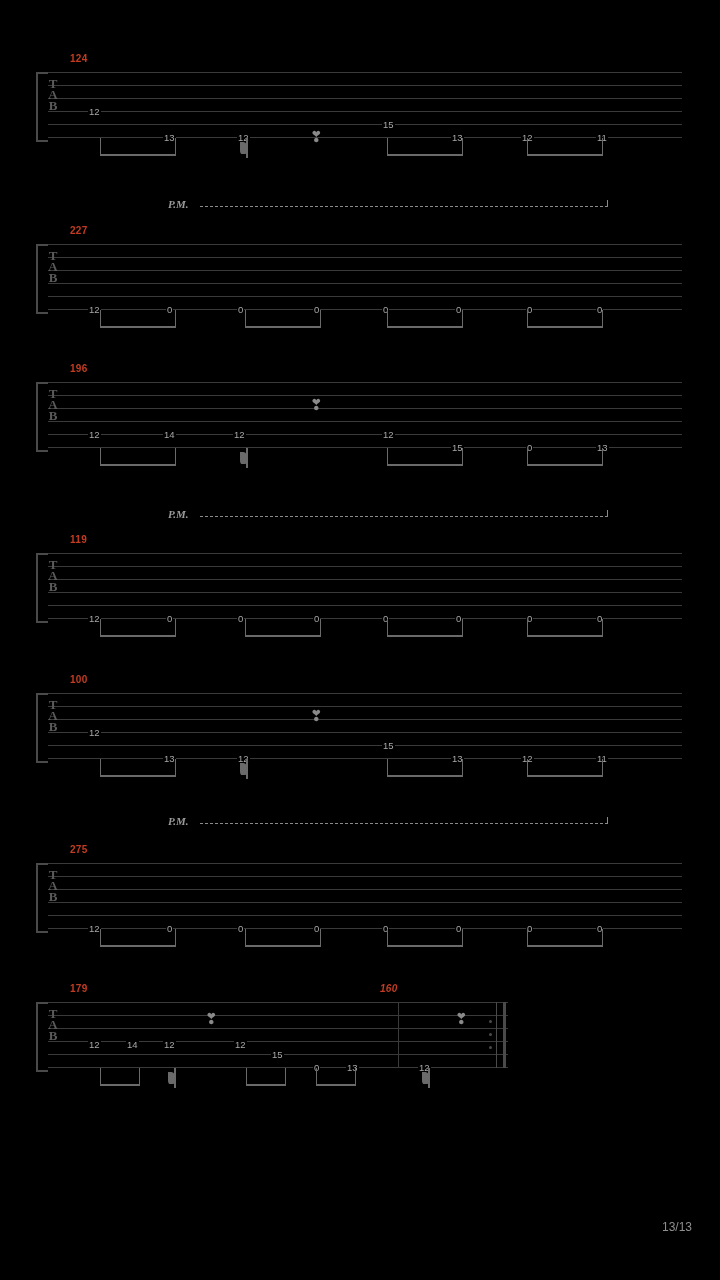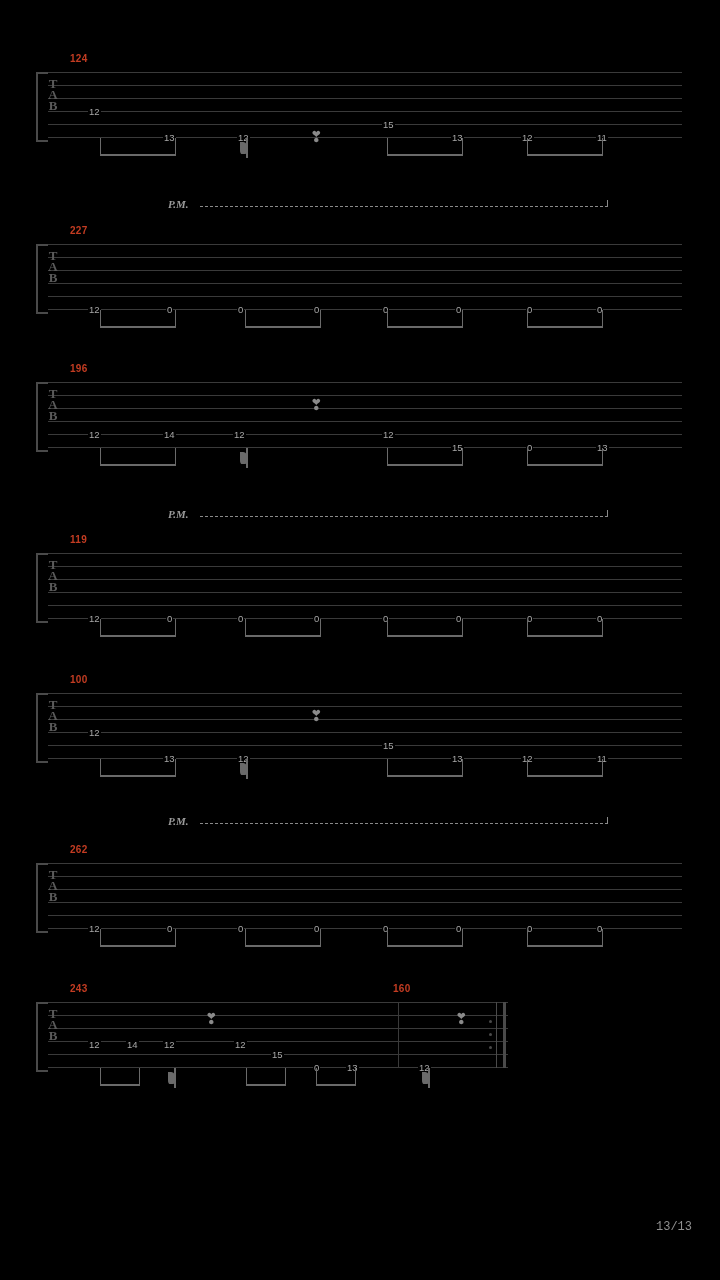--- a/index.html
+++ b/index.html
@@ -160,21 +160,21 @@
     width: 3px; height: 3px;
     background: #4a4a4a;
     border-radius: 50%;
   }
 
   .pagenum {
     position: absolute;
     right: 28px;
     bottom: 46px;
     color: #8f8f8f;
-    font-family: Liberation Mono, monospace;
+    font-family: Liberation Sans, sans-serif;
     font-size: 12px;
   }
 </style>
 </head>
 <body>
 
 <div class="page">
 
   <div class="system" style="top:50px;">
     <div class="measure-number" style="left:70px; top:3px;">124</div>
@@ -332,21 +332,21 @@
     <div class="stem" style="left:246px; top:88px; height:20px;"></div>
     <div class="flag" style="left:240px; top:92px;"></div>
     <div class="beamgroup" style="left:387px; top:88px; width:74px; height:16px;"></div>
     <div class="beamgroup" style="left:527px; top:88px; width:74px; height:16px;"></div>
     <div class="pm" style="left:168px; top:144px;">P.M.</div>
     <div class="pmdash" style="left:200px; top:152px; width:408px;"></div>
     <div class="pmend" style="left:607px; top:146px;"></div>
   </div>
 
   <div class="system" style="top:841px;">
-    <div class="measure-number" style="left:70px; top:3px;">262</div>
+    <div class="measure-number" style="left:70px; top:3px;">275</div>
     <div class="bracket" style="top:22px; height:66px;"></div>
     <div class="staff" style="top:22px;">
       <div class="line" style="top:0px;"></div>
       <div class="line" style="top:13px;"></div>
       <div class="line" style="top:26px;"></div>
       <div class="line" style="top:39px;"></div>
       <div class="line" style="top:52px;"></div>
       <div class="line" style="top:65px;"></div>
     </div>
     <div class="tabletters" style="top:28px;">
@@ -362,22 +362,22 @@
     <div class="fret" style="left:455px; top:83px;">0</div>
     <div class="fret" style="left:526px; top:83px;">0</div>
     <div class="fret" style="left:596px; top:83px;">0</div>
     <div class="beamgroup" style="left:100px; top:88px; width:74px; height:16px;"></div>
     <div class="beamgroup" style="left:245px; top:88px; width:74px; height:16px;"></div>
     <div class="beamgroup" style="left:387px; top:88px; width:74px; height:16px;"></div>
     <div class="beamgroup" style="left:527px; top:88px; width:74px; height:16px;"></div>
   </div>
 
   <div class="system" style="top:980px;">
-    <div class="measure-number" style="left:70px; top:3px;">243</div>
-    <div class="measure-number" style="left:393px; top:3px;">160</div>
+    <div class="measure-number" style="left:70px; top:3px;">179</div>
+    <div class="measure-number" style="left:380px; top:3px;font-style:italic;">160</div>
     <div class="bracket" style="top:22px; height:66px;"></div>
     <div class="staff short" style="top:22px;">
       <div class="line" style="top:0px;"></div>
       <div class="line" style="top:13px;"></div>
       <div class="line" style="top:26px;"></div>
       <div class="line" style="top:39px;"></div>
       <div class="line" style="top:52px;"></div>
       <div class="line" style="top:65px;"></div>
     </div>
     <div class="tabletters" style="top:28px;">

